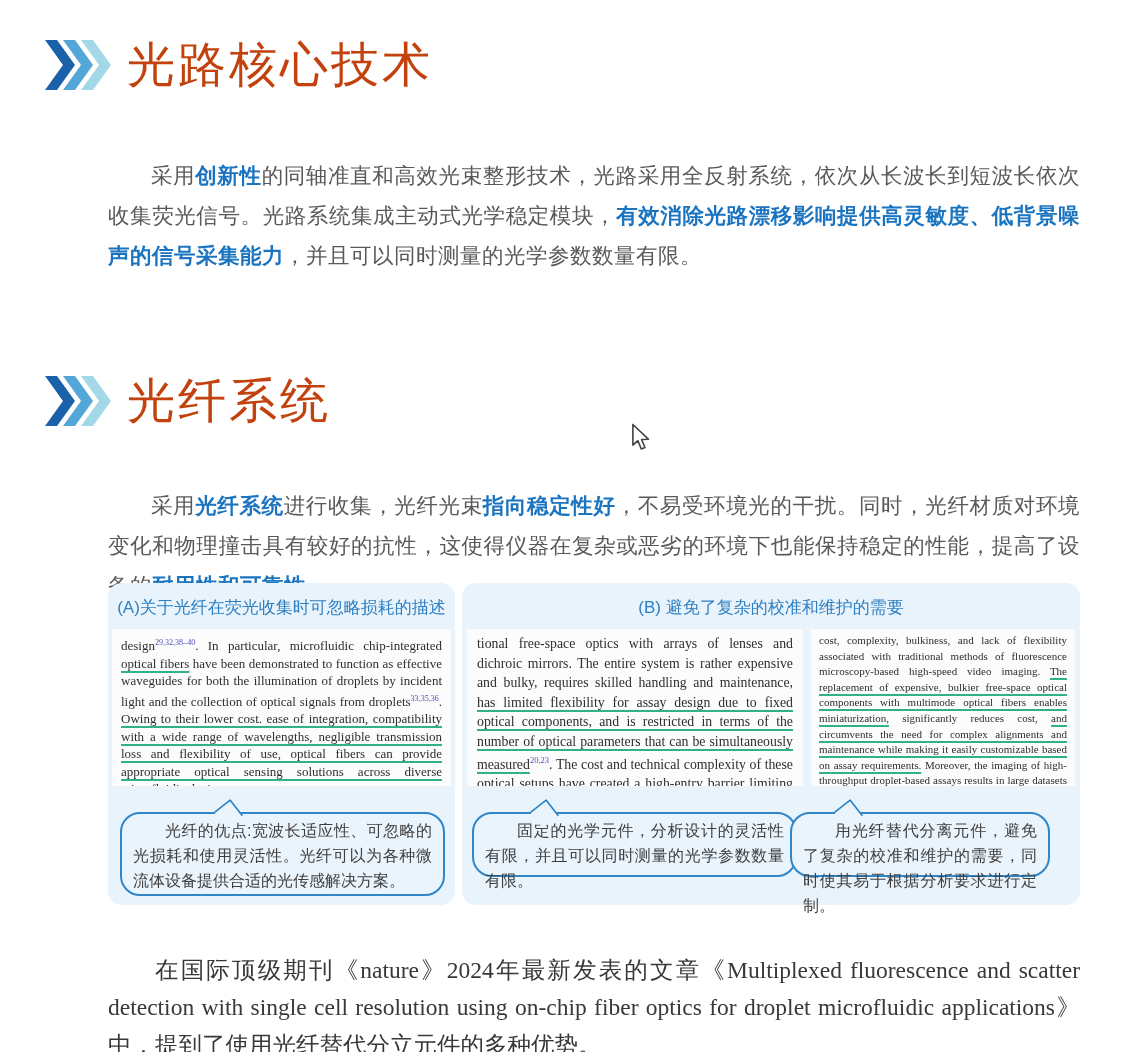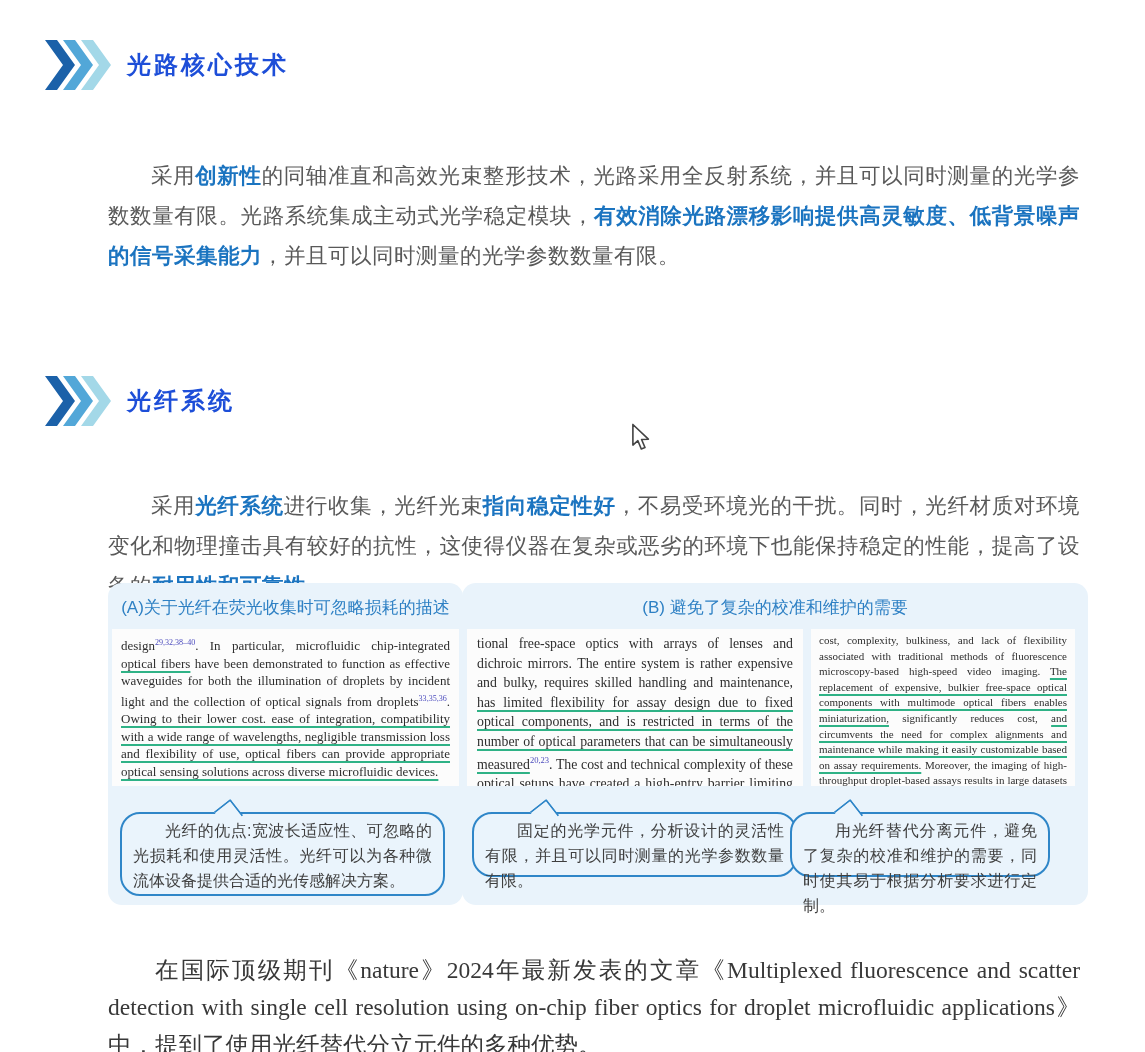--- a/index.html
+++ b/index.html
@@ -10,36 +10,36 @@
     position:relative;
     overflow:hidden;
   }
 
   
   .section-heading { position:absolute; display:flex; align-items:center; }
   #heading1 { left:45px; top:40px; }
   #heading2 { left:45px; top:376px; }
   .chevrons { width:66px; height:50px; flex:0 0 auto; margin-right:16px; }
   .heading-text {
-    font-size:24px; font-weight:bold; color:#1d4ed8; letter-spacing:3px;
+    font-size:48px; font-weight:normal; color:#c2410c; letter-spacing:3px;
     line-height:50px; white-space:nowrap;
   }
 
   
   .para {
     position:absolute; left:108px; width:972px;
     font-size:21.5px; line-height:40px; color:#595959;
     text-indent:2em; letter-spacing:0.5px; text-align:justify;
   }
   #para1 { top:134px; }
   #para2 { top:464px; }
   .para .hl { color:#1b74c0; font-weight:bold; }
 
   
-  .card { position:absolute; top:583px; height:322px; background:#e9f3fb; border-radius:14px;padding-left:8px; }
+  .card { position:absolute; top:583px; height:322px; background:#e9f3fb; border-radius:14px; }
   #cardA { left:108px; width:347px; }
   #cardB { left:462px; width:618px; }
   .card-header {
     position:absolute; top:13px; left:0; right:0; text-align:center;
     color:#2e80c4; font-size:17px; line-height:24px; white-space:nowrap;
   }
   .scan {
     background:#fcfcfc; font-family:"Liberation Serif","DejaVu Serif",serif;
     color:#2e2e2e; text-align:justify; overflow:hidden; box-sizing:border-box;
   }
@@ -93,21 +93,21 @@
 
 <div class="section-heading" id="heading1">
   <svg class="chevrons" viewBox="0 0 66 50">
     <polygon points="0,0 12,0 30,25 12,50 0,50 18,25" style="fill: rgb(27, 97, 169);"></polygon>
     <polygon points="18,0 30,0 48,25 30,50 18,50 36,25" style="fill: rgb(82, 167, 216);"></polygon>
     <polygon points="36,0 48,0 66,25 48,50 36,50 54,25" style="fill: rgb(163, 216, 232);"></polygon>
   </svg>
   <span class="heading-text">光路核心技术</span>
 </div>
 
-<p class="para" id="para1"><span>采用</span><span class="hl">创新性</span><span>的同轴准直和高效光束整形技术，光路采用全反射系统，并且可以同时测量的光学参数数量有限。光路系统集成主动式光学稳定模块，</span><span class="hl">有效消除光路漂移影响提供高灵敏度、低背景噪声的信号采集能力</span><span>，并且可以同时测量的光学参数数量有限。</span></p>
+<p class="para" id="para1"><span>采用</span><span class="hl">创新性</span><span>的同轴准直和高效光束整形技术，光路采用全反射系统，依次从长波长到短波长依次收集荧光信号。光路系统集成主动式光学稳定模块，</span><span class="hl">有效消除光路漂移影响提供高灵敏度、低背景噪声的信号采集能力</span><span>，并且可以同时测量的光学参数数量有限。</span></p>
 
 <div class="section-heading" id="heading2">
   <svg class="chevrons" viewBox="0 0 66 50">
     <polygon points="0,0 12,0 30,25 12,50 0,50 18,25" style="fill: rgb(27, 97, 169);"></polygon>
     <polygon points="18,0 30,0 48,25 30,50 18,50 36,25" style="fill: rgb(82, 167, 216);"></polygon>
     <polygon points="36,0 48,0 66,25 48,50 36,50 54,25" style="fill: rgb(163, 216, 232);"></polygon>
   </svg>
   <span class="heading-text">光纤系统</span>
 </div>
 

